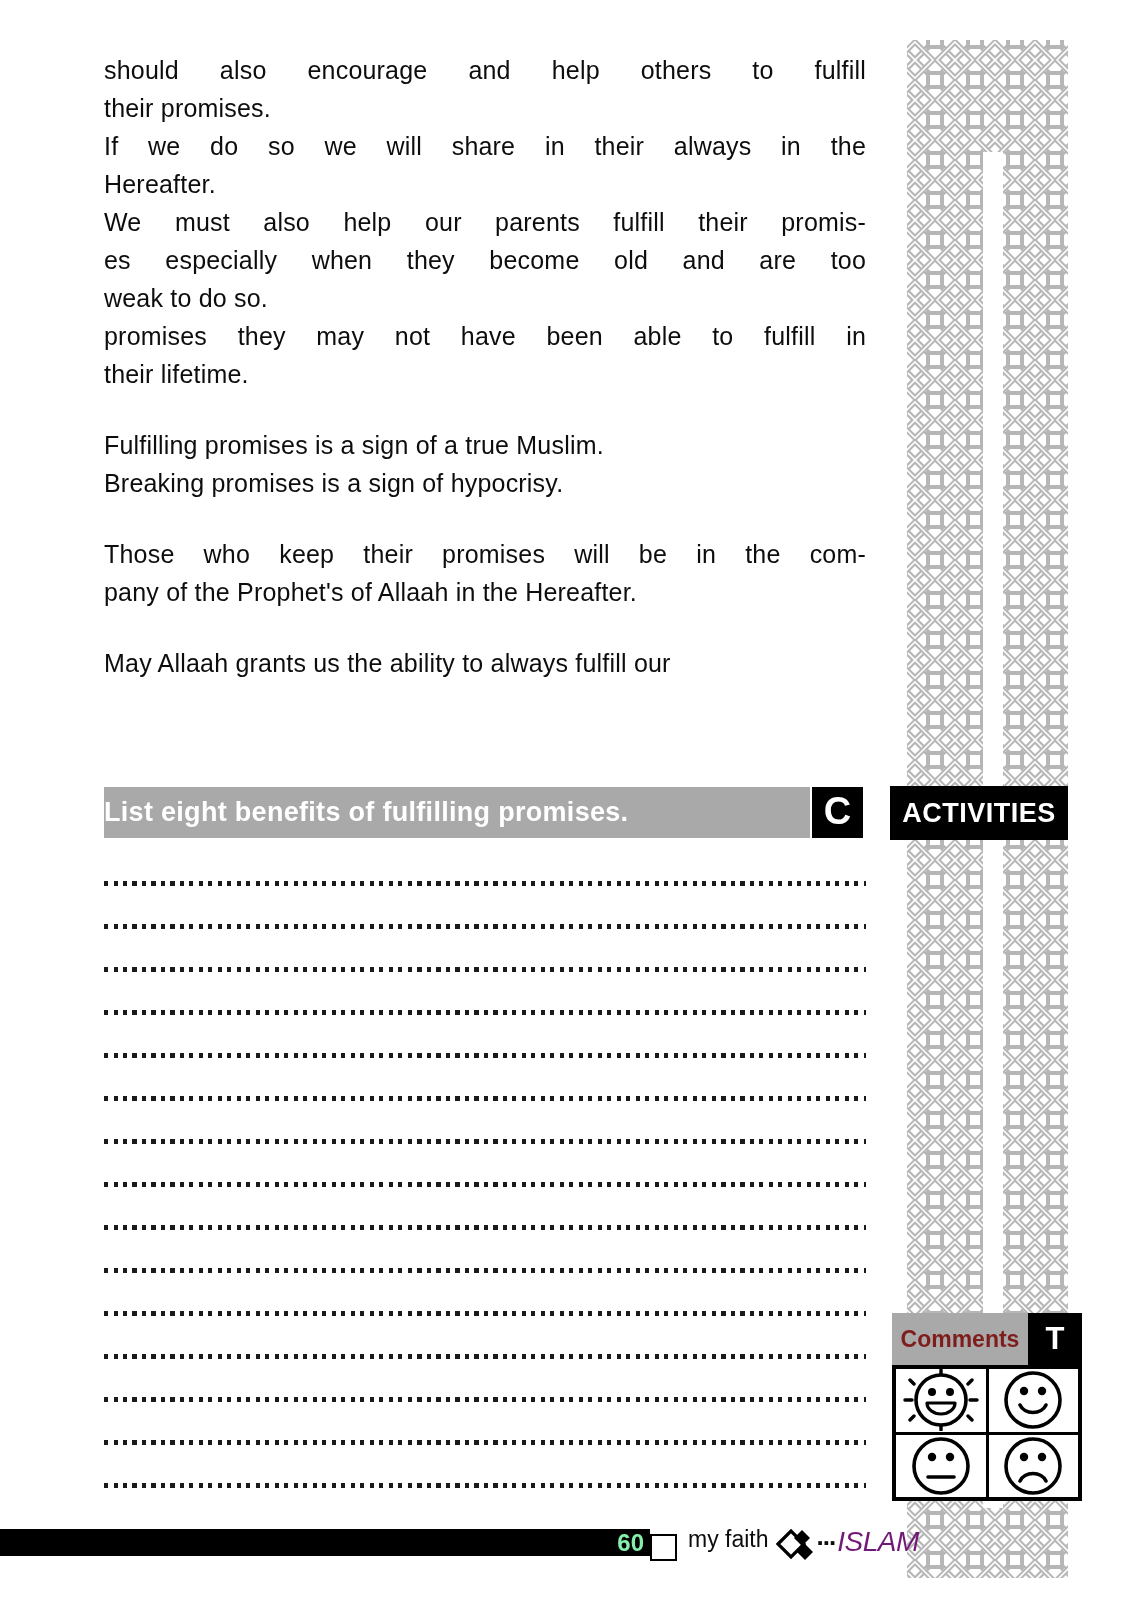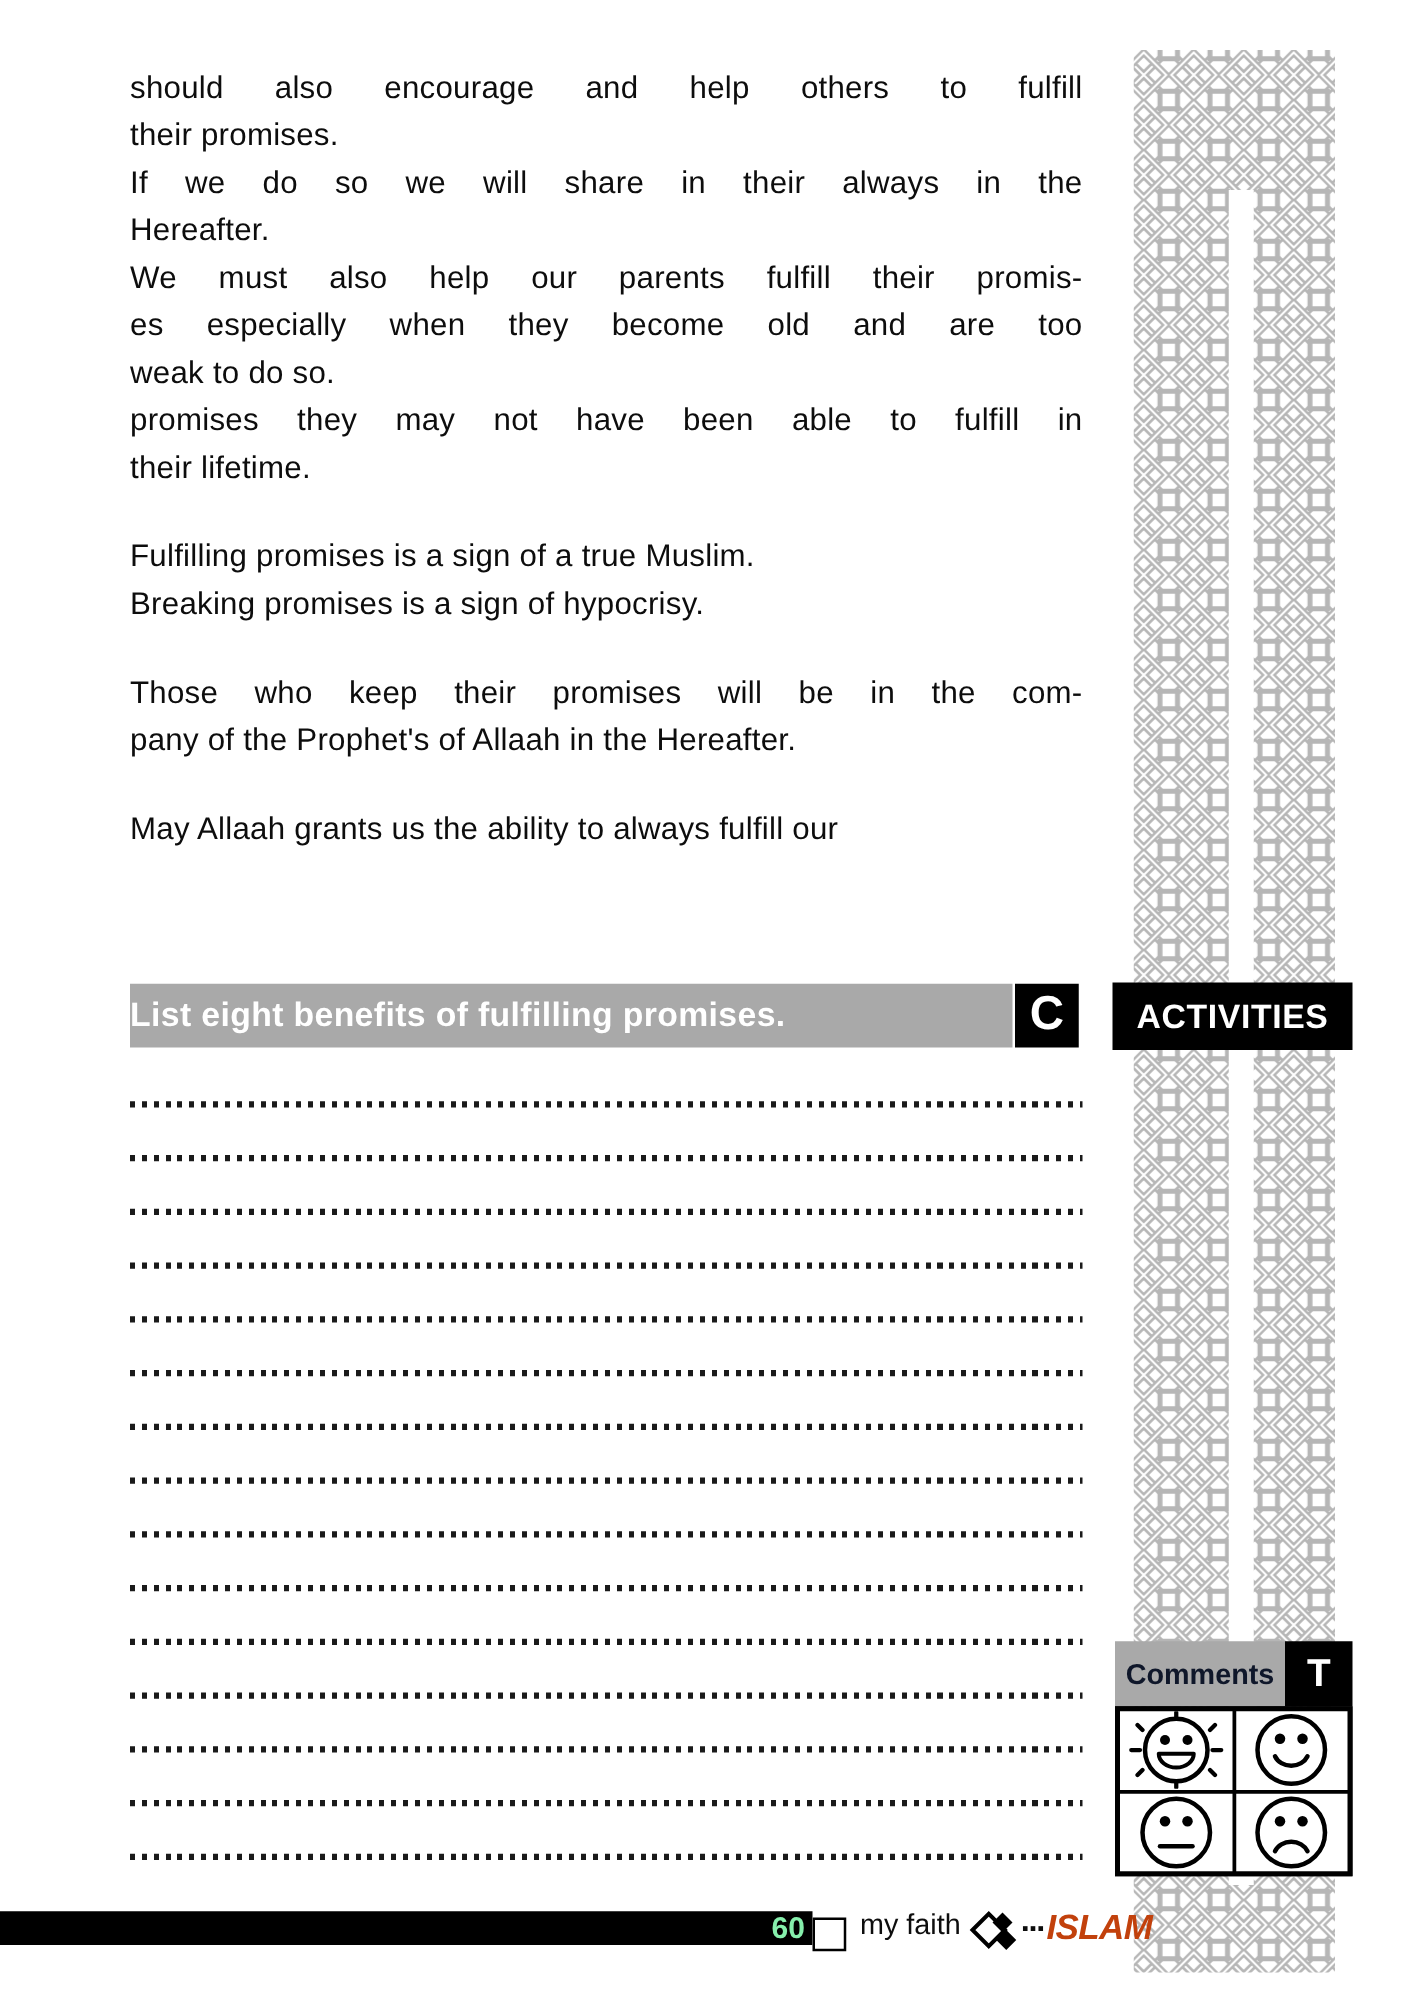--- a/index.html
+++ b/index.html
@@ -21,36 +21,36 @@
     position:absolute;left:104px;top:787px;width:706px;height:51px;
     background:#a9a9a9;color:#ffffff;font-weight:bold;font-size:27px;
     text-align:left;line-height:51px;z-index:3;letter-spacing:0.3px;
   }
   .c-box{
     position:absolute;left:812px;top:787px;width:51px;height:51px;
     background:#000;color:#fff;font-weight:bold;font-size:38px;
     text-align:center;line-height:49px;z-index:3;
   }
   .activities{
-    position:absolute;left:890px;top:786px;width:192px;height:54px;
+    position:absolute;left:890px;top:786px;width:178px;height:54px;
     background:#000;color:#fff;font-weight:bold;font-size:27px;
     text-align:center;line-height:54px;z-index:4;letter-spacing:0.5px;
   }
   
   .answer-lines{position:absolute;left:104px;top:0;width:762px;height:1611px;z-index:2;}
   .ansline{
     position:absolute;left:0;width:762px;height:5px;
     background:repeating-linear-gradient(90deg,#1a1a1a 0 4px,transparent 4px 9.5px);
   }
   
   .knot-svg{position:absolute;left:895px;top:40px;z-index:1;}
   
   .comments-wrap{position:absolute;left:892px;top:1313px;z-index:4;display:flex;}
   .comments-label{
-    width:136px;height:52px;background:#a9a9a9;color:#0f172a;
+    width:136px;height:52px;background:#a9a9a9;color:#7f1d1d;
     font-weight:bold;font-size:23px;line-height:52px;text-align:center;
   }
   .t-box{
     width:54px;height:52px;background:#000;color:#fff;
     font-weight:bold;font-size:31px;line-height:52px;text-align:center;
   }
   .faces-grid{
     position:absolute;left:892px;top:1365px;width:190px;height:136px;z-index:4;
     display:grid;grid-template-columns:1fr 1fr;grid-template-rows:1fr 1fr;
     gap:3px;background:#000;border:4px solid #000;box-sizing:border-box;
@@ -66,21 +66,21 @@
     position:absolute;left:650px;top:1534px;width:23px;height:23px;
     background:#fff;border:2px solid #000;z-index:4;
   }
   .brand{
     position:absolute;left:688px;top:1526px;height:32px;z-index:4;
     display:flex;
   }
   .brand-prefix{font-size:23px;color:#0d0d0d;}
   .brand-logo{margin-left:6px;margin-right:0px;}
   .brand-dots{font-size:26px;font-weight:bold;letter-spacing:-1px;color:#0d0d0d;margin-right:2px;line-height:20px;}
-  .brand-name{font-size:28px;font-weight:bold;font-style:italic;color:#c2410c;letter-spacing:-0.5px;}
+  .brand-name{font-size:28px;font-weight:normal;font-style:italic;color:#701a75;letter-spacing:-0.5px;}
 </style>
 </head>
 <body>
 
 <svg class="knot-svg" width="180" height="1540" viewBox="0 0 180 1540">
   <defs>
     <pattern id="knotp" width="40" height="40" patternUnits="userSpaceOnUse">
       <rect width="40" height="40" fill="#ffffff"></rect>
       <path d="M0,0 L40,40 M40,0 L0,40" stroke="#b6b6b6" stroke-width="6" fill="none"></path>
       <path d="M0,0 L40,40 M40,0 L0,40" stroke="#ffffff" stroke-width="1.6" fill="none"></path>

